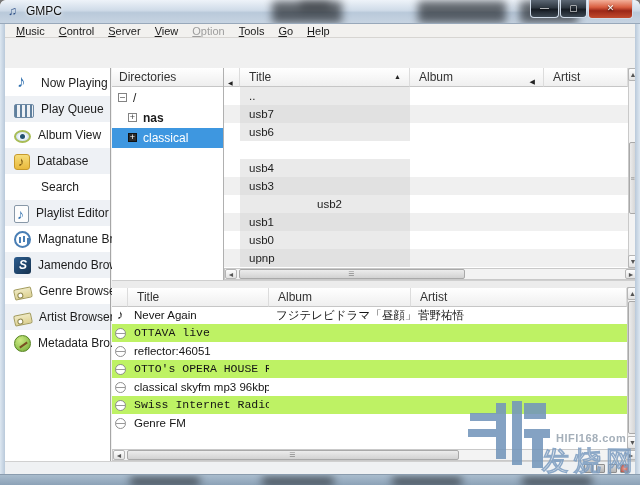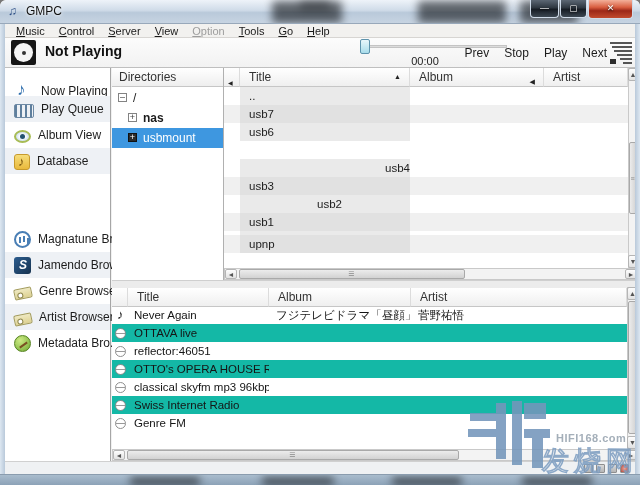--- a/index.html
+++ b/index.html
@@ -105,21 +105,21 @@
   .sb-btn{position:absolute;background:linear-gradient(#fdfdfd,#e2e2e2);border:1px solid #b5b5b5;
     color:#555;font-size:7px;text-align:center;border-radius:2px;}
   .sb-thumb{position:absolute;background:linear-gradient(90deg,#ececec,#d2d2d2);border:1px solid #a9a9a9;border-radius:2px;}
   .sb-thumb-h{background:linear-gradient(#ececec,#d2d2d2);}
   .grip{position:absolute;left:50%;top:50%;transform:translate(-50%,-50%);font-size:7px;color:#8a8a8a;letter-spacing:1px;}
   
   .splitter{position:absolute;left:112px;top:280px;width:526px;height:8px;background:#ececec;border-top:1px solid #cfcfcf;}
   
   .queue{position:absolute;left:112px;top:288px;width:526px;height:173px;background:#fff;}
   .pq-row{position:absolute;left:0;width:515px;height:18px;font-size:11.5px;line-height:18px;color:#151515;}
-  .pq-row.alt{background:#14b8a6;}
+  .pq-row.alt{background:#bef264;font-family:Liberation Mono, monospace;}
   .pq-icon{position:absolute;left:3px;top:2px;width:13px;height:13px;}
   .pq-icon.note::before{content:"♪";position:absolute;left:2px;top:-2px;font-size:13px;color:#222;}
   .pq-icon.stream{border:1px solid #8f8f8f;border-radius:50%;width:11px;height:11px;top:4px;
     background:linear-gradient(#fff 4px,#9a9a9a 4px,#9a9a9a 5px,#fff 5px),linear-gradient(90deg,transparent 4px,#9a9a9a 4px,#9a9a9a 5px,transparent 5px);}
   .pq-title{position:absolute;left:16px;width:141px;padding-left:6px;overflow:hidden;white-space:nowrap;}
   .pq-album{position:absolute;left:157px;width:142px;padding-left:7px;overflow:hidden;white-space:nowrap;}
   .pq-artist{position:absolute;left:299px;width:120px;padding-left:7px;overflow:hidden;white-space:nowrap;}
   
   .statusbar{position:absolute;left:5px;top:461px;width:630px;height:13px;background:#eff1f3;border-top:1px solid #d0d0d0;}
   .status-icons{position:absolute;right:6px;top:2px;display:flex;gap:3px;}
@@ -154,77 +154,63 @@
       <span class="menu-item"><u>M</u>usic</span>
       <span class="menu-item"><u>C</u>ontrol</span>
       <span class="menu-item"><u>S</u>erver</span>
       <span class="menu-item"><u>V</u>iew</span>
       <span class="menu-item disabled"><u>O</u>ption</span>
       <span class="menu-item"><u>T</u>ools</span>
       <span class="menu-item"><u>G</u>o</span>
       <span class="menu-item"><u>H</u>elp</span>
     </div>
 
-  <div class="toolbar">
-    <div class="cdicon"></div>
-    <span class="np-text">Not Playing</span>
-    <div class="seek-track"></div>
-    <div class="seek-handle"></div>
-    <div class="time-label">00:00</div>
-    <div class="transport" id="transport">
-        <span>Prev</span>
-        <span>Stop</span>
-        <span>Play</span>
-        <span>Next</span>
-      </div>
-    <div class="volume">
-      <i style="top:1px;width:22px;"></i>
-        <i style="top:5px;width:20px;"></i>
-        <i style="top:9px;width:18px;"></i>
-      <i style="top:13px;width:15px;"></i>
-        <i style="top:17px;width:12px;"></i>
-        <i style="top:21px;width:9px;"></i>
-      <b></b>
-    </div>
-  </div>
 
   <div class="sidebar" id="sidebar">
     <div class="albumart">
       <svg width="93" height="62" viewBox="0 0 93 62">
         <g fill="#8ba2bd">
           <circle cx="26" cy="10" r="6"></circle>
           <path d="M18 16 Q14 30 17 44 L16 56 L36 56 L34 42 Q38 28 33 16 Z"></path>
           <rect x="30" y="18" width="26" height="4" transform="rotate(-14 30 18)"></rect>
           <ellipse cx="36" cy="26" rx="7" ry="5"></ellipse>
         </g>
         <g fill="#a5181a">
           <rect x="62" y="2" width="24" height="32" rx="11"></rect>
           <path d="M68 32 L82 32 L78 58 L72 58 Z"></path>
           <rect x="65" y="6" width="2.5" height="24" fill="#7d0f10"></rect>
           <rect x="71" y="4" width="2.5" height="28" fill="#7d0f10"></rect>
           <rect x="77" y="4" width="2.5" height="28" fill="#7d0f10"></rect>
           <rect x="83" y="6" width="2.5" height="24" fill="#7d0f10"></rect>
         </g>
       </svg>
     </div>
-  <div class="side-item" style="top: 10px; text-align: right;">
+  <div class="side-item" style="top: 2px; text-align: right;">
         <span class="side-icon icon-note-blue"></span>
         <span class="side-label">Now Playing</span>
       </div>
       <div class="side-item alt" style="top: 28px;">
         <span class="side-icon icon-queue"></span>
         <span class="side-label">Play Queue</span>
       </div>
       <div class="side-item" style="top: 54px;">
         <span class="side-icon icon-album"></span>
         <span class="side-label">Album View</span>
       </div>
       <div class="side-item alt" style="top: 80px;">
         <span class="side-icon icon-note-yellow"></span>
         <span class="side-label">Database</span>
+      </div>
+      <div class="side-item" style="top: 106px;">
+        <span class="side-icon icon-none"></span>
+        <span class="side-label">Search</span>
+      </div>
+      <div class="side-item alt" style="top: 132px;">
+        <span class="side-icon icon-playlist"></span>
+        <span class="side-label">Playlist Editor</span>
       </div>
       <div class="side-item" style="top: 158px;">
         <span class="side-icon icon-magnatune"></span>
         <span class="side-label">Magnatune Br...</span>
       </div>
       <div class="side-item alt" style="top: 184px;">
         <span class="side-icon icon-jamendo"></span>
         <span class="side-label">Jamendo Brow...</span>
       </div>
       <div class="side-item" style="top: 210px;">
@@ -247,21 +233,21 @@
         <div class="tree-row" style="top: 20px;">
           <span class="expander" style="left: 6px;">–</span>
           <span class="tree-label" style="left: 21px;">/</span>
         </div>
         <div class="tree-row" style="top: 40px;">
           <span class="expander" style="left: 16px;">+</span>
           <span class="tree-label" style="left: 31px; font-weight: bold;">nas</span>
         </div>
         <div class="tree-row sel" style="top: 60px;">
           <span class="expander" style="left: 16px;">+</span>
-          <span class="tree-label" style="left: 31px;">usbmount</span>
+          <span class="tree-label" style="left: 31px;">classical</span>
         </div>
         <div class="tree-vline"></div>
         <div class="tree-hline" style="left: 122px; top: 49px;"></div>
         <div class="tree-hline" style="left: 122px; top: 69px;"></div>
       </div>
   </div>
 
   <div class="filebrowser" id="filebrowser">
       <div class="hdr-cell" style="left: 0px; width: 16px;">
         <span class="col-arrow" style="position: absolute; left: 4px; top: 6px;">◀</span>
@@ -281,21 +267,21 @@
         <div class="fb-title">usb7</div>
         <div class="fb-album"></div>
         <div class="fb-artist"></div>
       </div>
       <div class="fb-row" style="top: 55px;">
         <div class="fb-exp"></div>
         <div class="fb-title">usb6</div>
         <div class="fb-album"></div>
         <div class="fb-artist"></div>
       </div>
-      <div class="fb-row" style="top: 91px; text-align: right;">
+      <div class="fb-row" style="top: 91px;">
         <div class="fb-exp"></div>
         <div class="fb-title">usb4</div>
         <div class="fb-album"></div>
         <div class="fb-artist"></div>
       </div>
       <div class="fb-row alt" style="top: 109px;">
         <div class="fb-exp"></div>
         <div class="fb-title">usb3</div>
         <div class="fb-album"></div>
         <div class="fb-artist"></div>
@@ -311,21 +297,21 @@
         <div class="fb-title">usb1</div>
         <div class="fb-album"></div>
         <div class="fb-artist"></div>
       </div>
       <div class="fb-row" style="top: 163px;">
         <div class="fb-exp"></div>
         <div class="fb-title">usb0</div>
         <div class="fb-album"></div>
         <div class="fb-artist"></div>
       </div>
-      <div class="fb-row alt" style="top: 167px;">
+      <div class="fb-row alt" style="top: 181px;">
         <div class="fb-exp"></div>
         <div class="fb-title">upnp</div>
         <div class="fb-album"></div>
         <div class="fb-artist"></div>
       </div>
     </div>
 
   <div class="sb-track-v" style="left:628px;top:68px;width:10px;height:200px;"></div>
   <div class="sb-btn" style="left:628px;top:68px;width:10px;height:13px;line-height:12px;">▲</div>
   <div class="sb-btn" style="left:628px;top:255px;width:10px;height:13px;line-height:12px;">▼</div>

